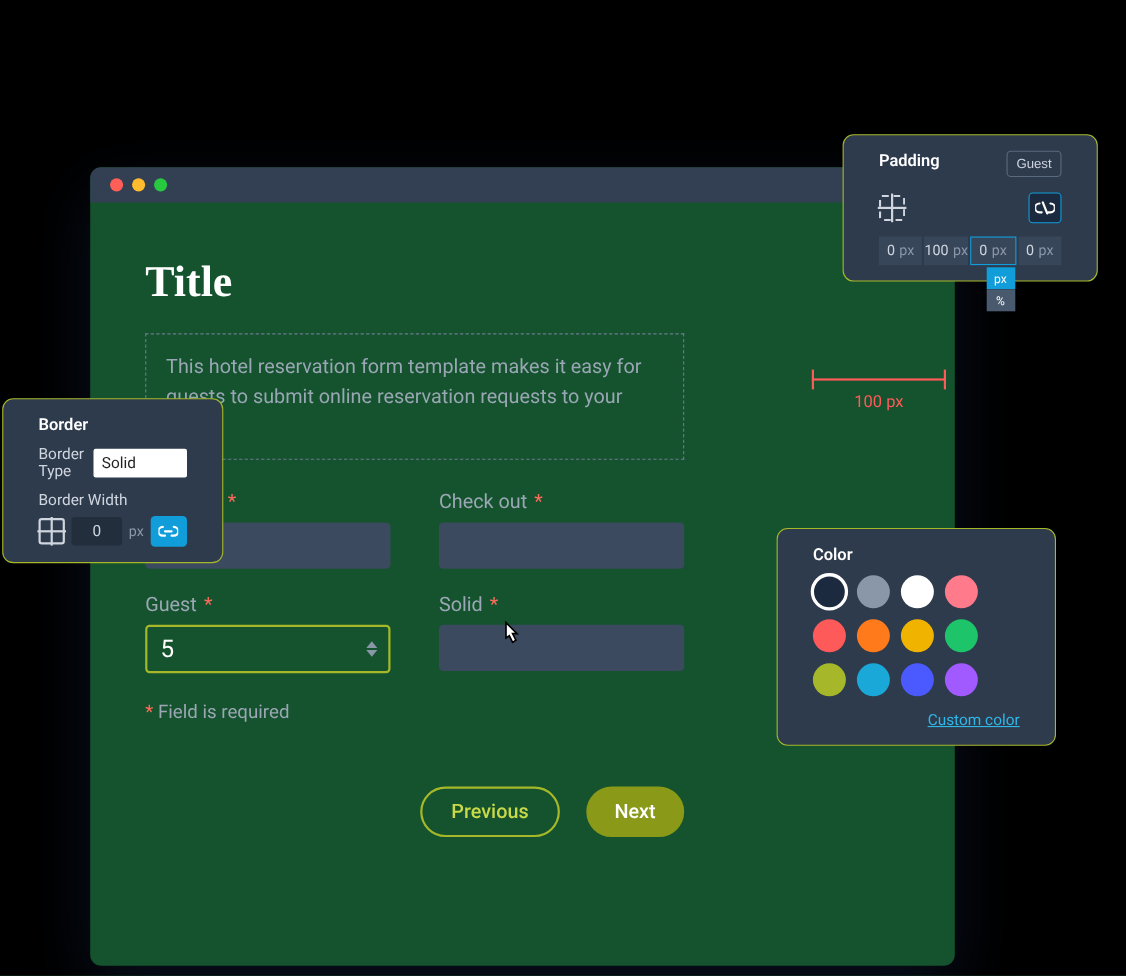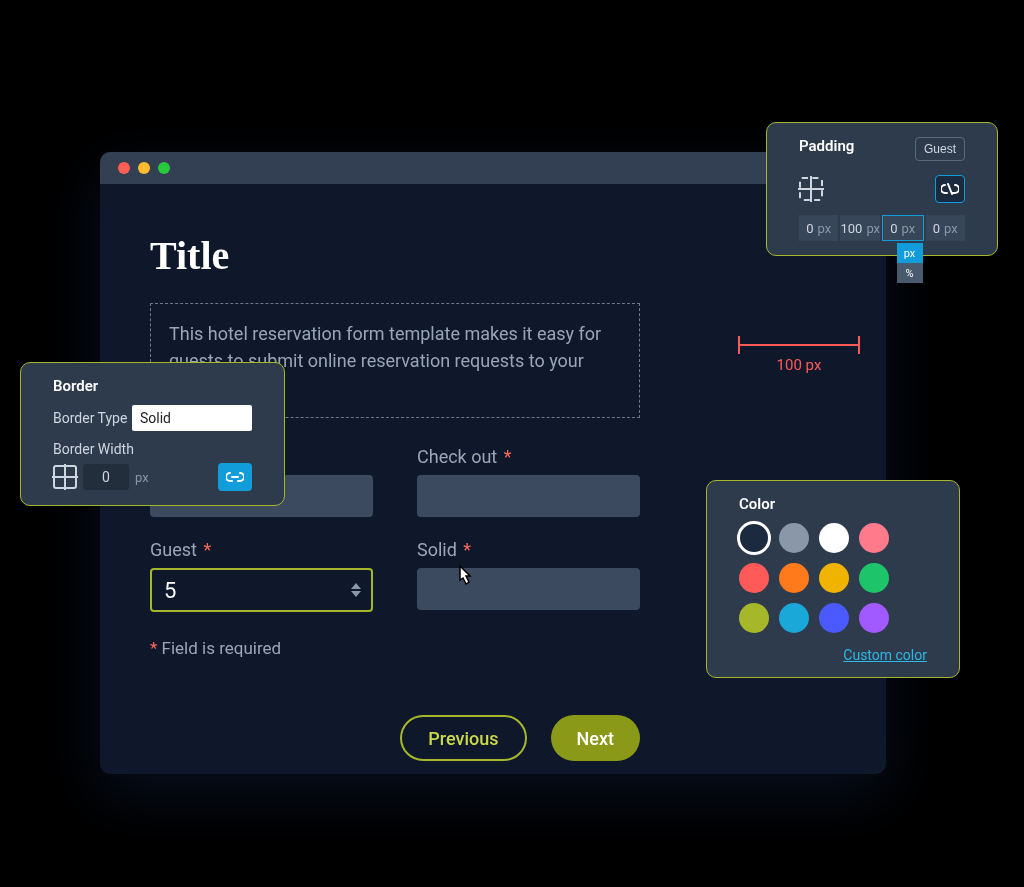--- a/index.html
+++ b/index.html
@@ -6,25 +6,25 @@
   body {
     width: 1024px;
     height: 887px;
     background: #000;
     font-family: -apple-system, BlinkMacSystemFont, "Segoe UI", Roboto, sans-serif;
     position: relative;
     overflow: hidden;
   }
   .app-window {
     position: absolute;
-    left: 100px;
+    left: 82px;
     top: 152px;
     width: 786px;
-    height: 622px;
-    background: #0f172a;
+    height: 726px;
+    background: #14532d;
     border-radius: 10px;
     box-shadow: 0 20px 60px rgba(30,60,120,0.25);
     overflow: hidden;
   }
   .titlebar {
     height: 32px;
     background: #334054;
     display: flex;
     align-items: center;
     padding-left: 18px;
@@ -149,21 +149,21 @@
   .panel {
     position:absolute;
     background:#2e3b4d;
     border:1px solid #a6b82a;
     border-radius:10px;
     padding:14px 32px;
     color:#fff;
   }
   .panel-title { font-size:15px; font-weight:600; margin-bottom:10px; }
 
-  .border-panel { left:20px; top:362px; width:265px; }
+  .border-panel { left:2px; top:362px; width:201px; }
   .border-row { display:flex; align-items:center; justify-content:space-between; margin-bottom:10px; }
   .bp-label { color:#cfd6df; font-size:14px; }
   .bp-select {
     width:120px; height:26px; background:#fff; color:#222; font-size:14px;
     display:flex; align-items:center; padding:0 8px; border-radius:2px;
   }
   .bw-group {
     display:flex; align-items:center; gap:6px; margin-top:6px;
     width:100%; justify-content:space-between;
   }

